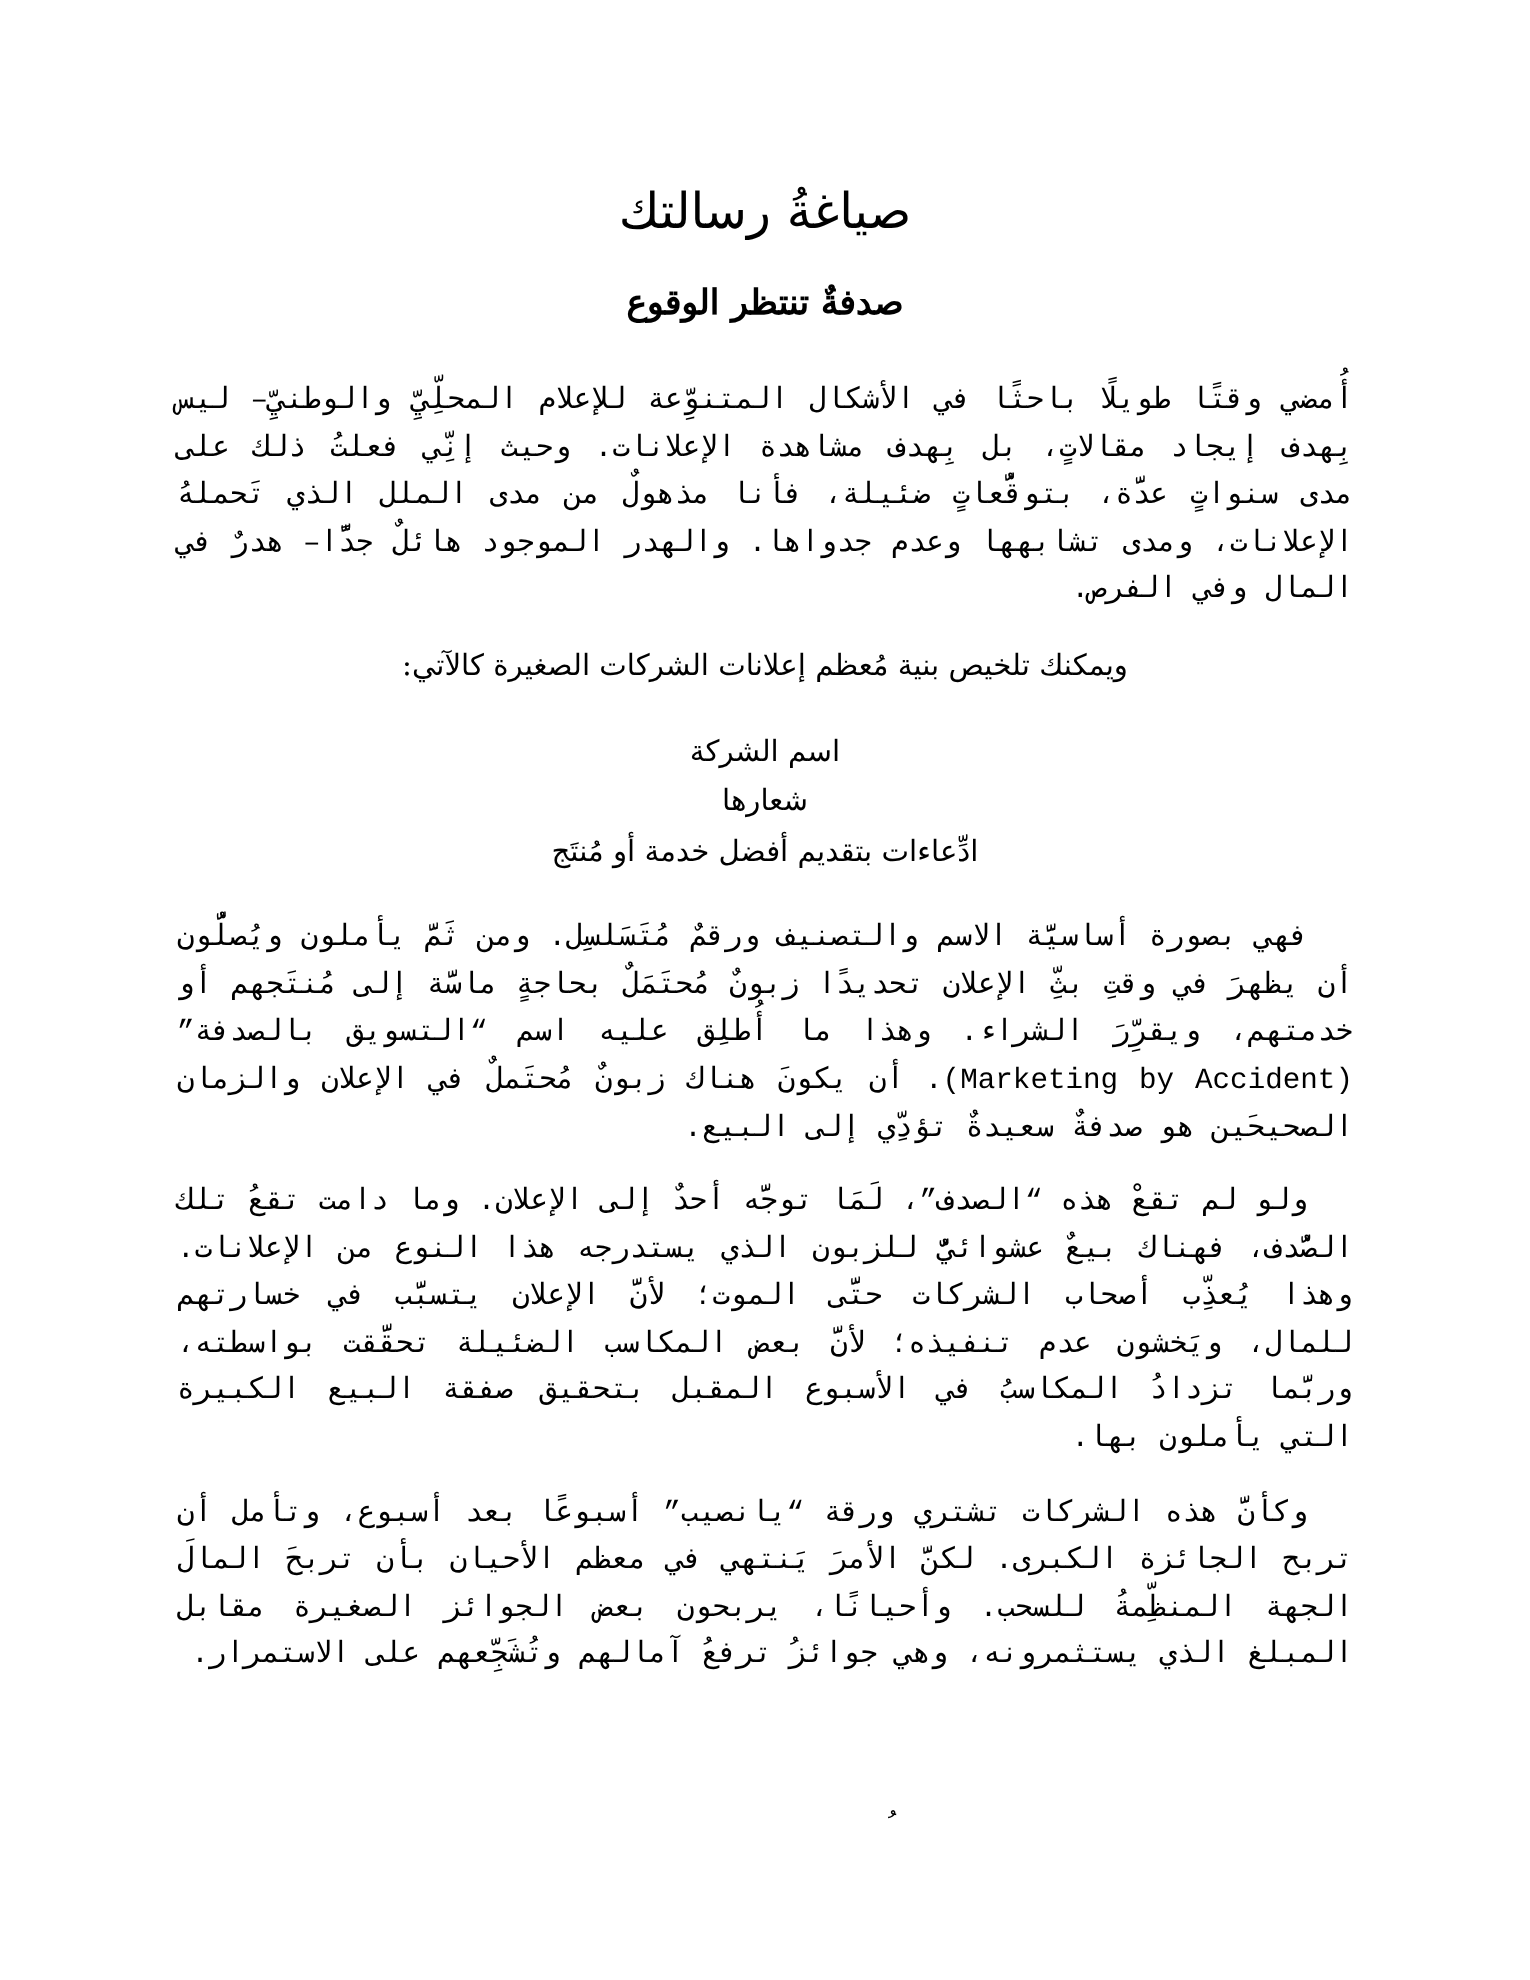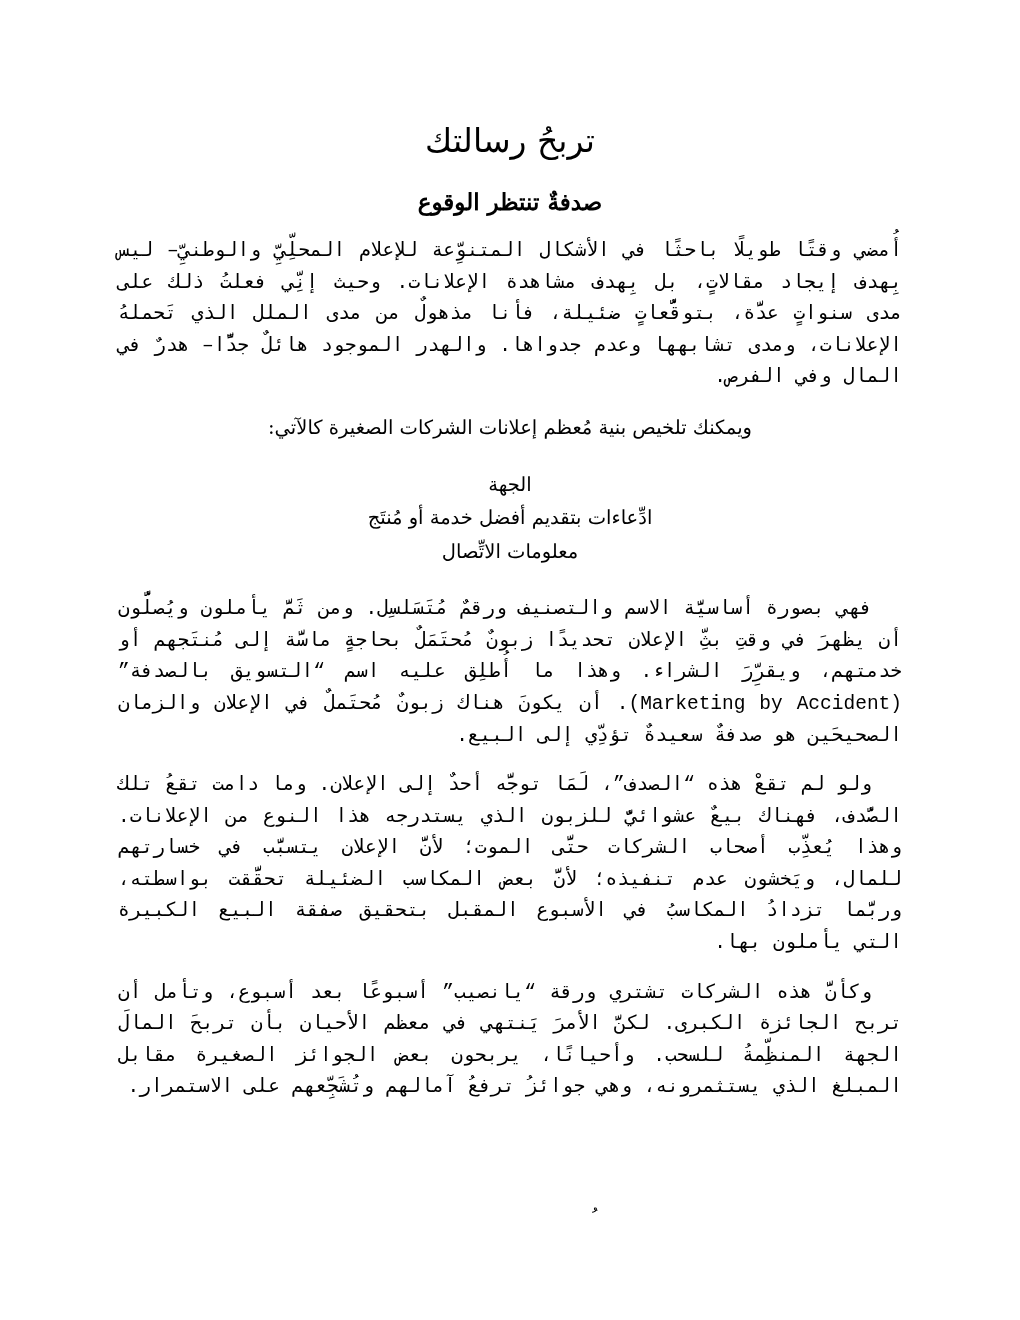--- a/index.html
+++ b/index.html
@@ -26,21 +26,21 @@
     font-size: 33px;
     font-weight: 400;
     line-height: 1.25;
     margin: 0 0 26px 0;
     letter-spacing: 0;
   }
   .doc-subtitle {
     text-align: center;
     font-size: 23px;
     font-weight: bold;
-    margin: 0 0 19px 0;
+    margin: 0 0 35px 0;
     line-height: 1.3;
   }
   p.body-par {
     font-size: 19.5px;
     line-height: 1.62;
     text-align: justify;
     text-align-last: right;
     margin: 0 0 18px 0;
     text-justify: inter-word;
     font-family: Liberation Mono, monospace;
@@ -69,31 +69,31 @@
     bottom: 92px;
     font-size: 19px;
     color: #000;
   }
 </style>
 </head>
 <body>
 
 <div class="page">
 
-  <h1 class="doc-title">تربحُ رسالتك</h1>
+  <h1 class="doc-title">صياغةُ رسالتك</h1>
   <h2 class="doc-subtitle">صدفةٌ تنتظر الوقوع</h2>
 
   <p class="body-par">أُمضي وقتًا طويلًا باحثًا في الأشكال المتنوِّعة للإعلام المحلِّيِّ والوطنيِّ– ليس بِهدف إيجاد مقالاتٍ، بل بِهدف مشاهدة الإعلانات. وحيث إنِّي فعلتُ ذلك على مدى سنواتٍ عدَّة، بتوقُّعاتٍ ضئيلة، فأنا مذهولٌ من مدى الملل الذي تَحملهُ الإعلانات، ومدى تشابهها وعدم جدواها. والهدر الموجود هائلٌ جدًّا– هدرٌ في المال وفي الفرص.</p>
 
   <p class="center-par">ويمكنك تلخيص بنية مُعظم إعلانات الشركات الصغيرة كالآتي:</p>
 
   <div class="list-block">
-    <div class="list-item">الجهة</div>
+    <div class="list-item">اسم الشركة</div>
+    <div class="list-item">شعارها</div>
     <div class="list-item">ادِّعاءات بتقديم أفضل خدمة أو مُنتَج</div>
-    <div class="list-item">معلومات الاتِّصال</div>
   </div>
 
   <p class="body-par indent-first">فهي بصورة أساسيَّة الاسم والتصنيف ورقمٌ مُتَسَلسِل. ومن ثَمَّ يأملون ويُصلُّون أن يظهرَ في وقتِ بثِّ الإعلان تحديدًا زبونٌ مُحتَمَلٌ بحاجةٍ ماسَّة إلى مُنتَجهم أو خدمتهم، ويقرِّرَ الشراء. وهذا ما أُطلِق عليه اسم “التسويق بالصدفة” (Marketing by Accident). أن يكونَ هناك زبونٌ مُحتَملٌ في الإعلان والزمان الصحيحَين هو صدفةٌ سعيدةٌ تؤدِّي إلى البيع.</p>
 
   <p class="body-par indent-first">ولو لم تقعْ هذه “الصدف”، لَمَا توجَّه أحدٌ إلى الإعلان. وما دامت تقعُ تلك الصُّدف، فهناك بيعٌ عشوائيٌّ للزبون الذي يستدرجه هذا النوع من الإعلانات. وهذا يُعذِّب أصحاب الشركات حتَّى الموت؛ لأنَّ الإعلان يتسبَّب في خسارتهم للمال، ويَخشون عدم تنفيذه؛ لأنَّ بعض المكاسب الضئيلة تحقَّقت بواسطته، وربَّما تزدادُ المكاسبُ في الأسبوع المقبل بتحقيق صفقة البيع الكبيرة التي يأملون بها.</p>
 
   <p class="body-par indent-first">وكأنَّ هذه الشركات تشتري ورقة “يانصيب” أسبوعًا بعد أسبوع، وتأمل أن تربح الجائزة الكبرى. لكنَّ الأمرَ يَنتهي في معظم الأحيان بأن تربحَ المالَ الجهة المنظِّمةُ للسحب. وأحيانًا، يربحون بعض الجوائز الصغيرة مقابل المبلغ الذي يستثمرونه، وهي جوائزُ ترفعُ آمالهم وتُشَجِّعهم على الاستمرار.</p>
 
   <div class="tail-mark">ُ</div>
 

